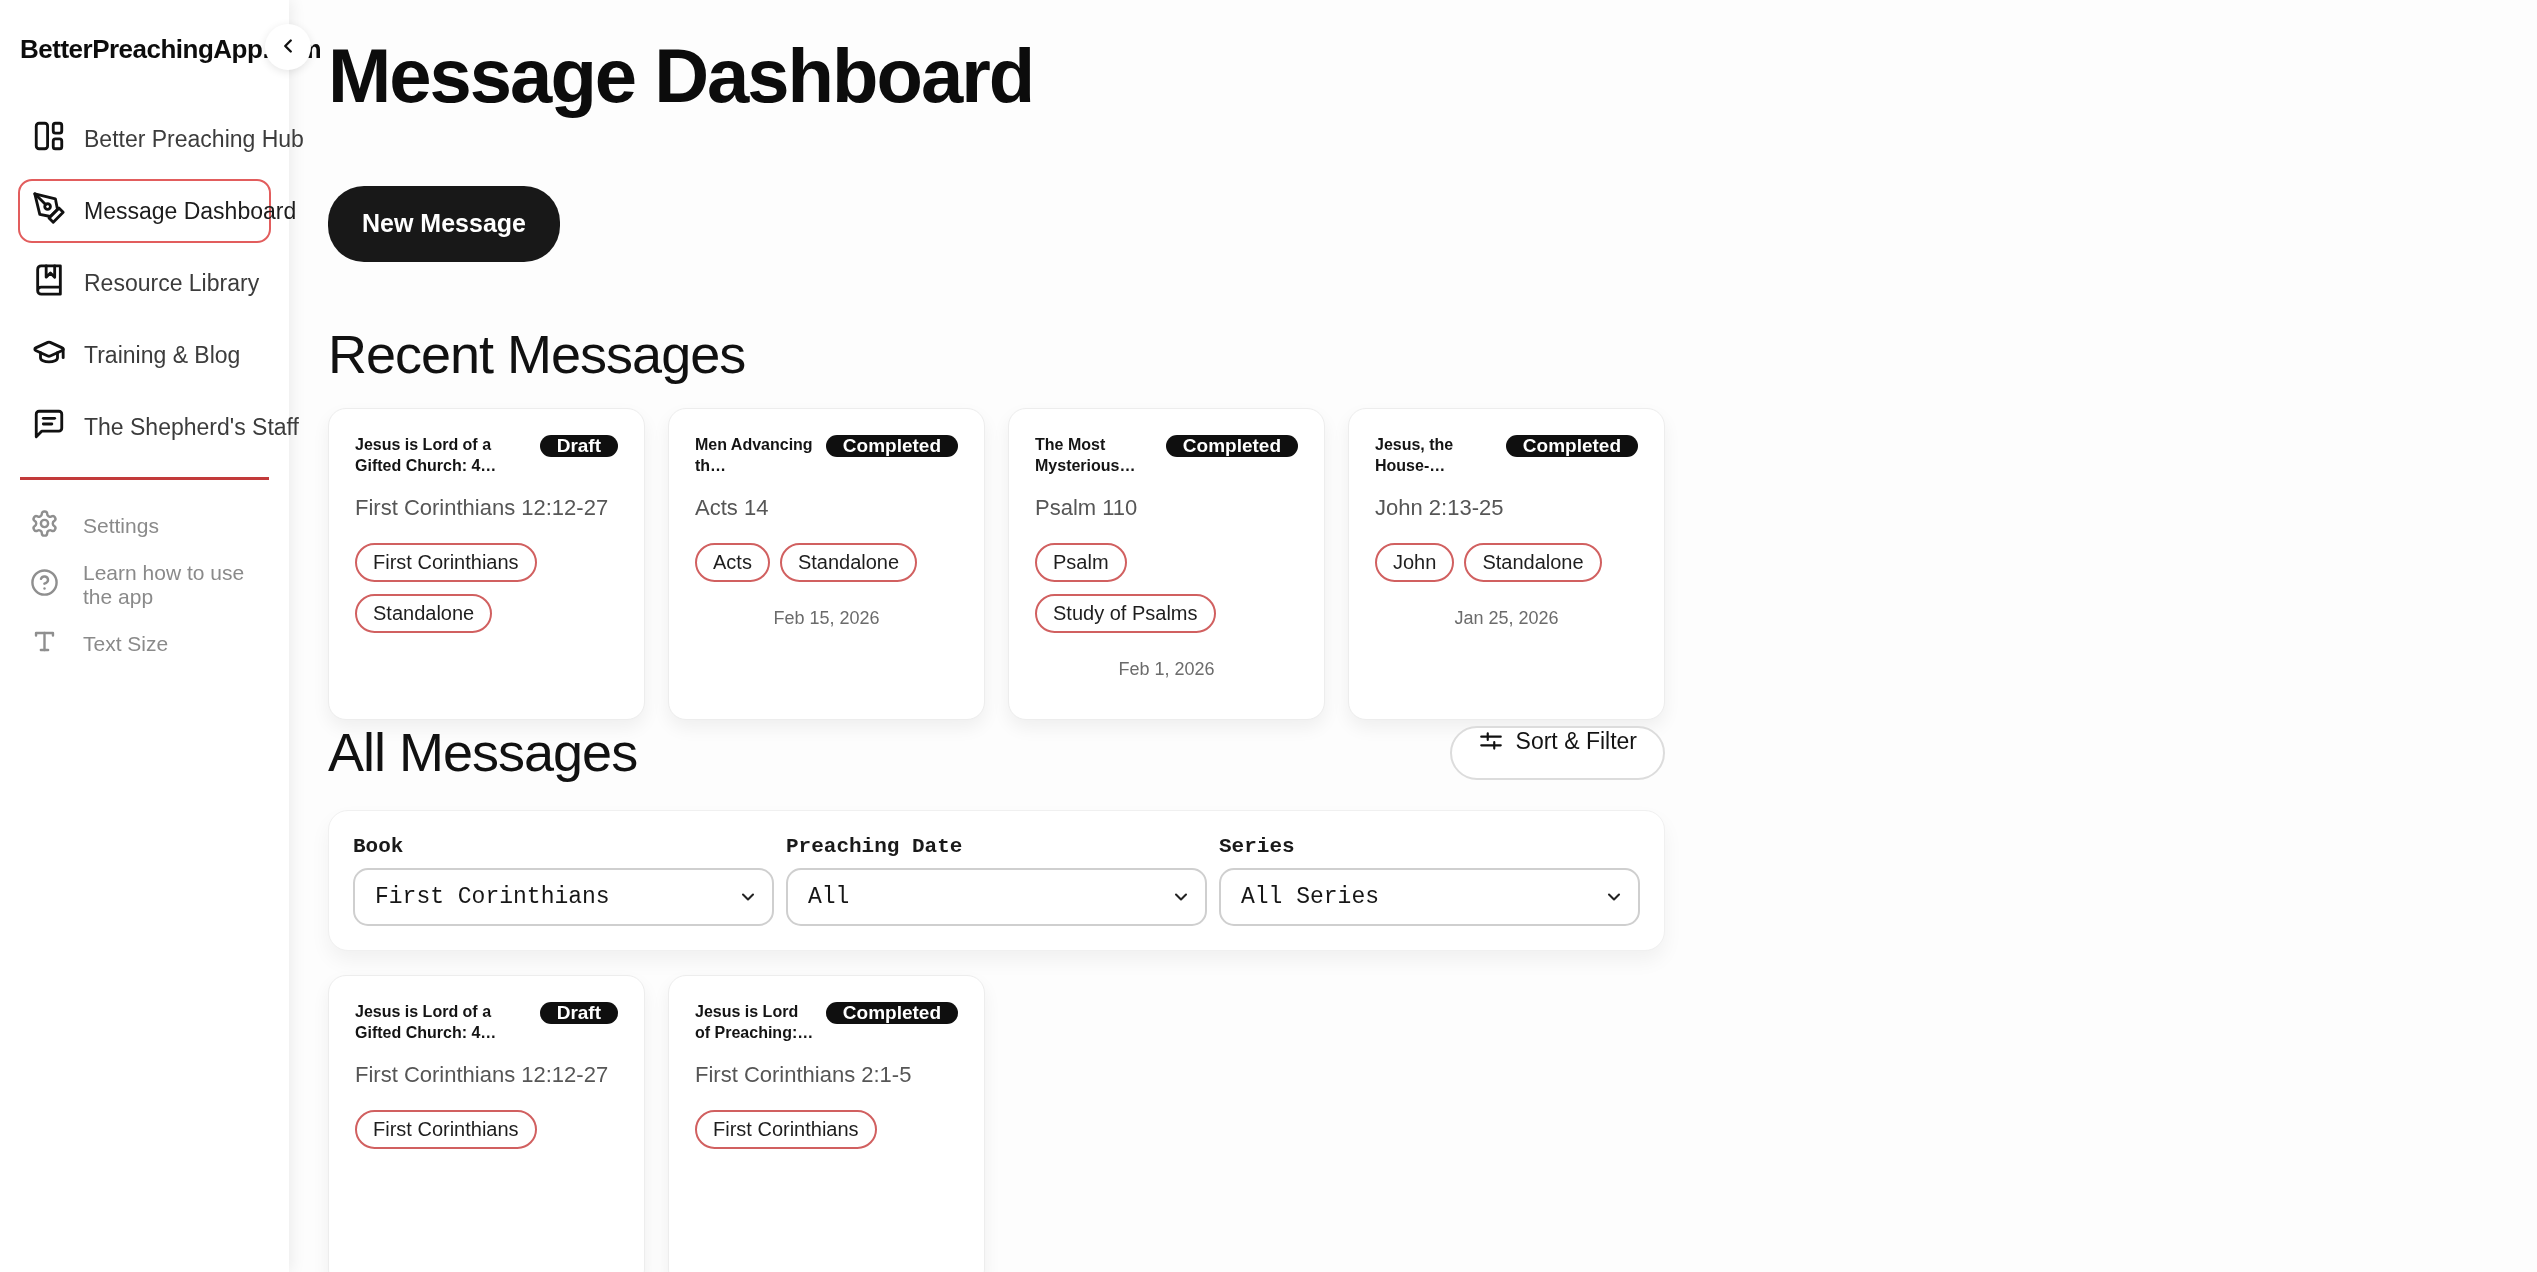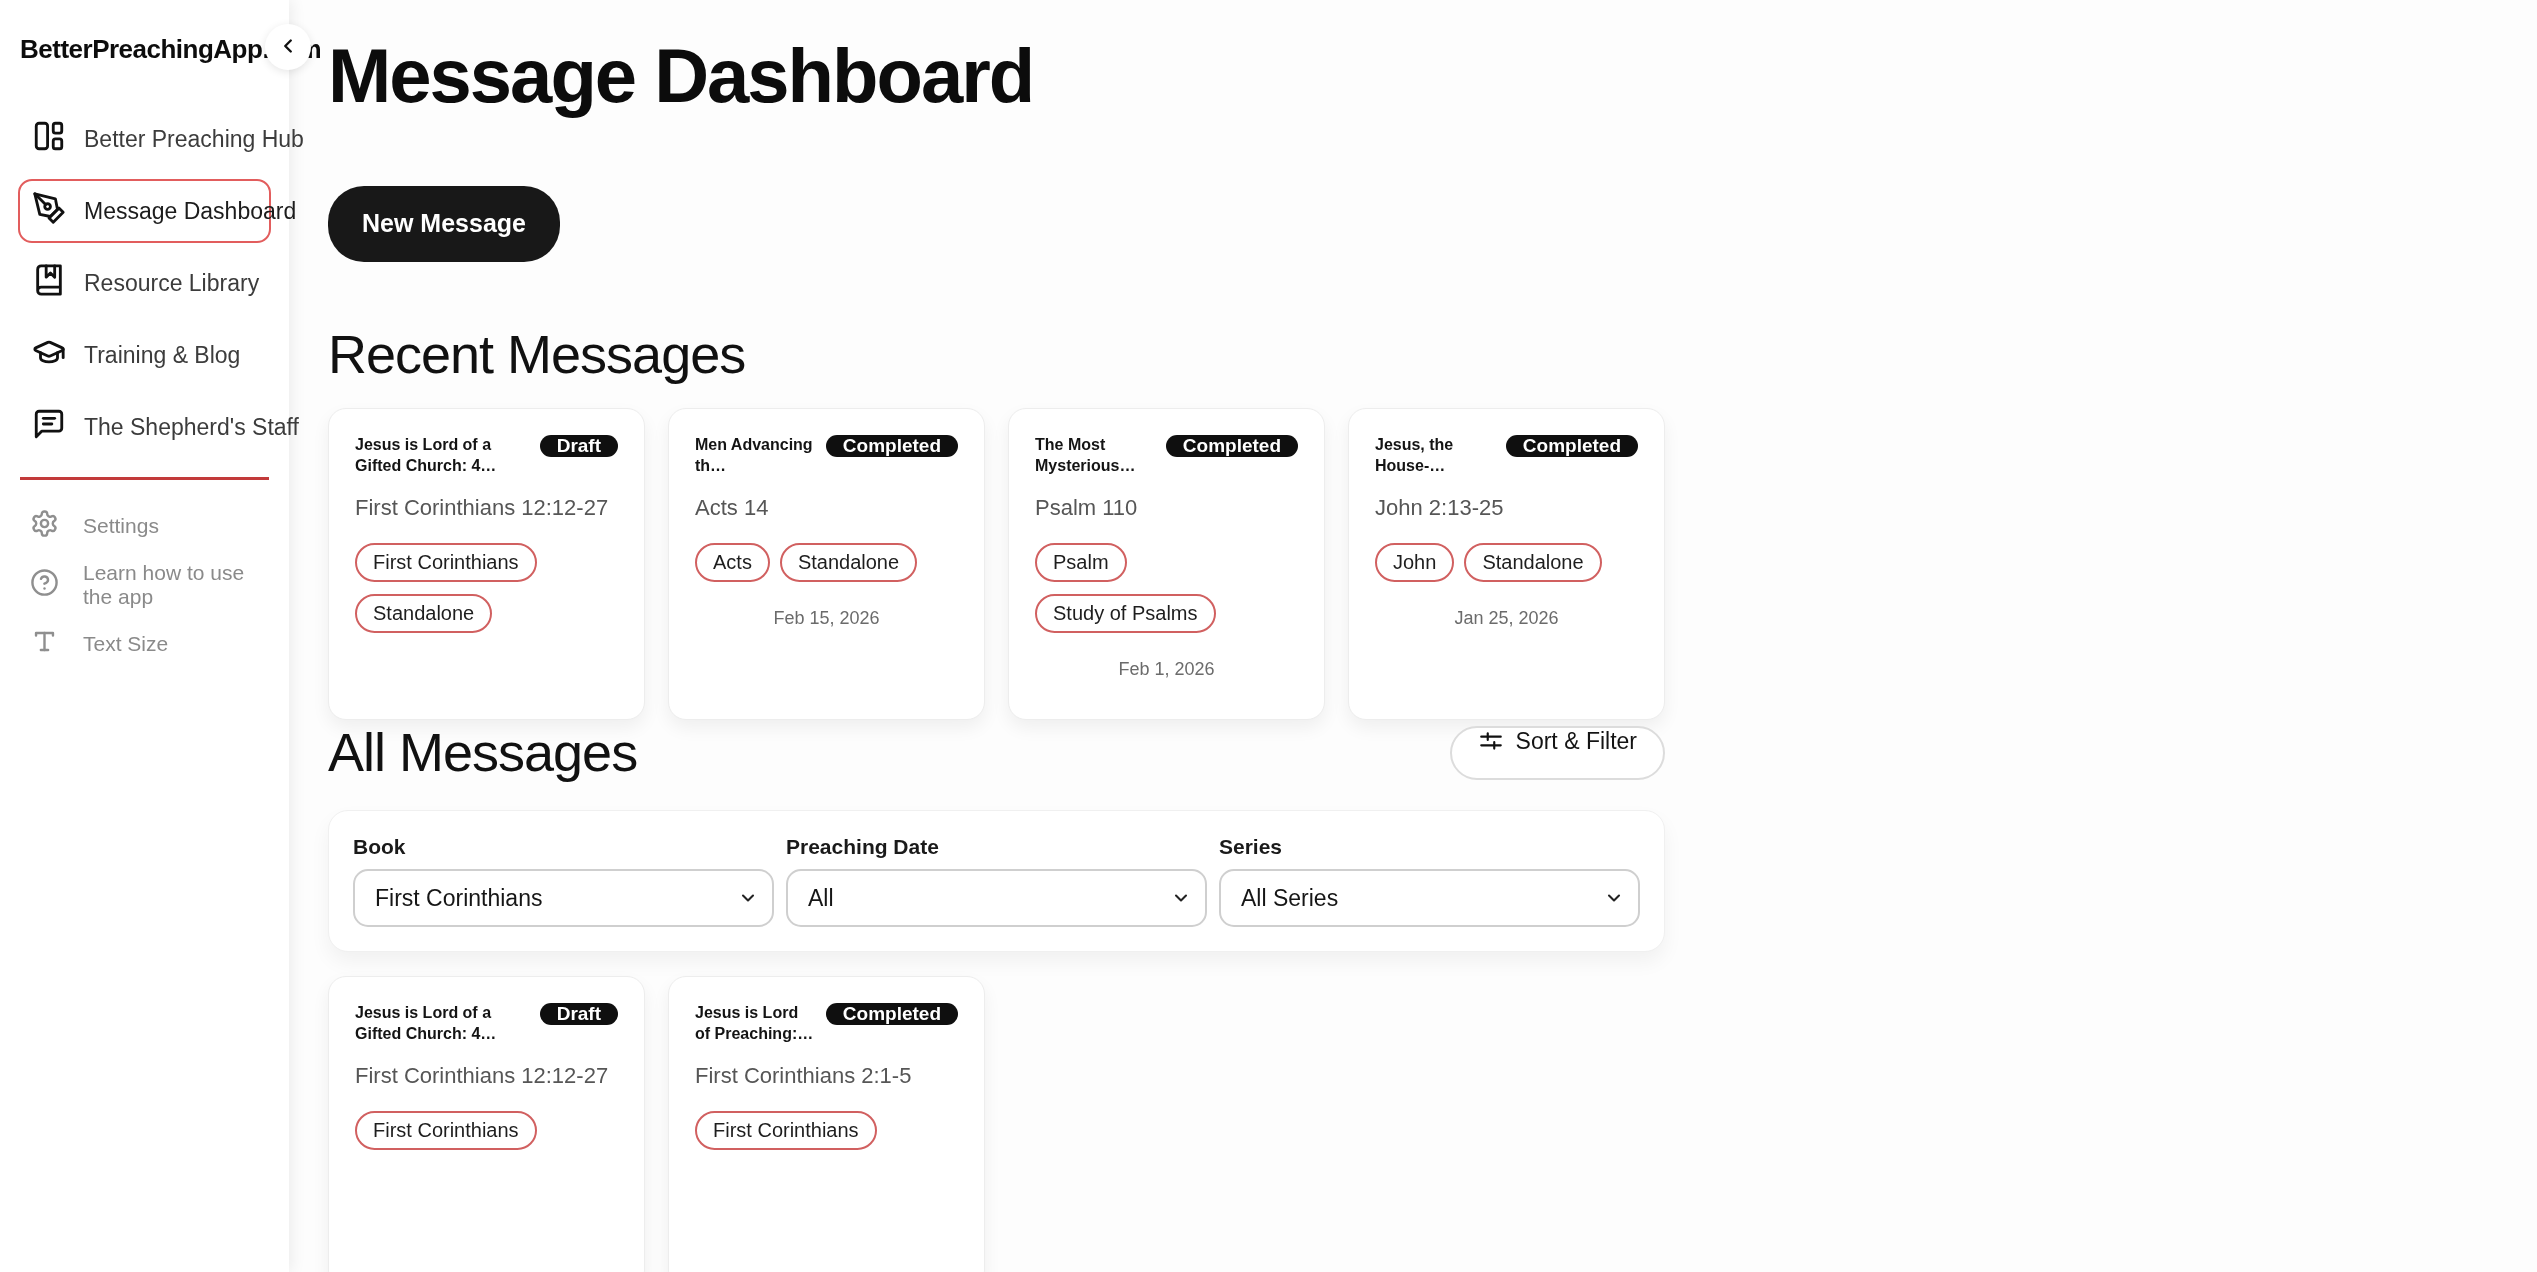--- a/index.html
+++ b/index.html
@@ -126,21 +126,21 @@
   }
   .sort-filter-btn svg { width: 26px; height: 26px; stroke: #111; }
 
   .filter-card {
     margin-top: 25px;
     background: #ffffff;
     border: 1px solid #f0f0f0;
     border-radius: 20px;
     box-shadow: 0 10px 20px rgba(0,0,0,0.05);
     padding: 24px;
-    display: flex; gap: 12px;
+    display: flex; gap: 12px; font-family: Liberation Mono, monospace;
   }
   .filter-field { flex: 1; }
   .filter-label { font-size: 21px; font-weight: 700; color: #1a1a1a; margin-bottom: 10px; }
   .select-wrap { position: relative; }
   .select-wrap select {
     width: 100%; height: 58px;
     border: 2px solid #cfcfcf; border-radius: 15px;
     background: #ffffff;
     font-family: inherit; font-size: 23px; color: #161616;
     padding: 0 48px 0 20px;

